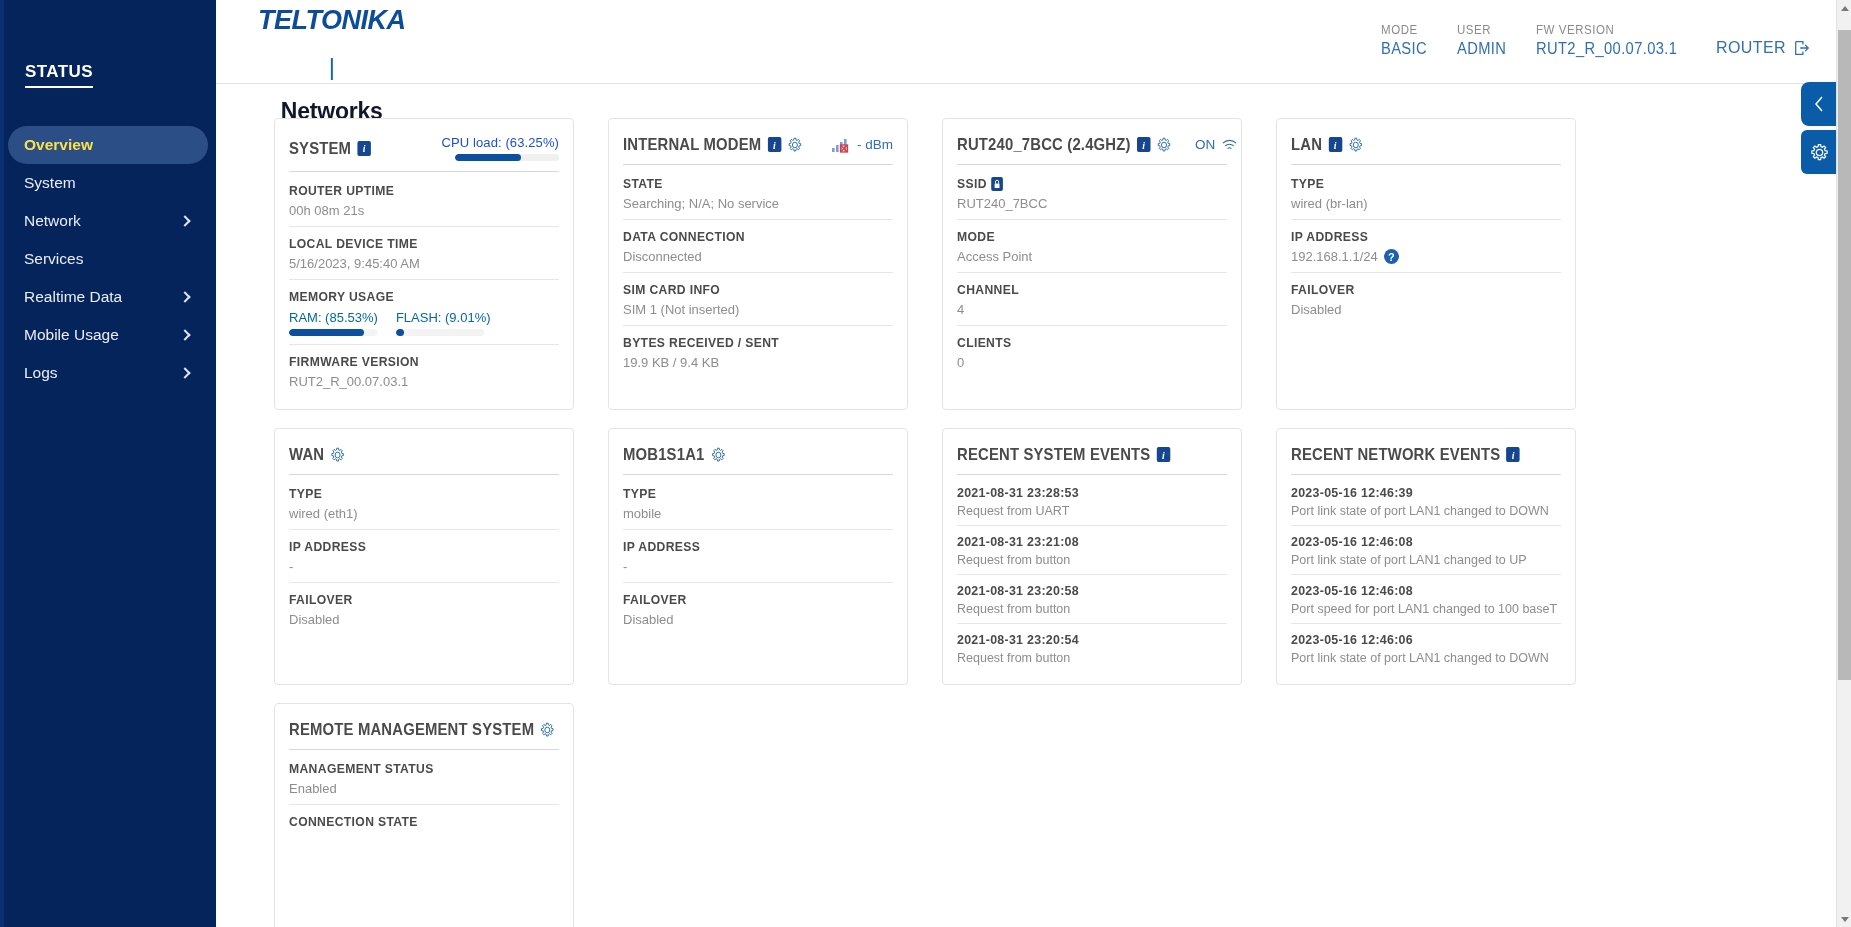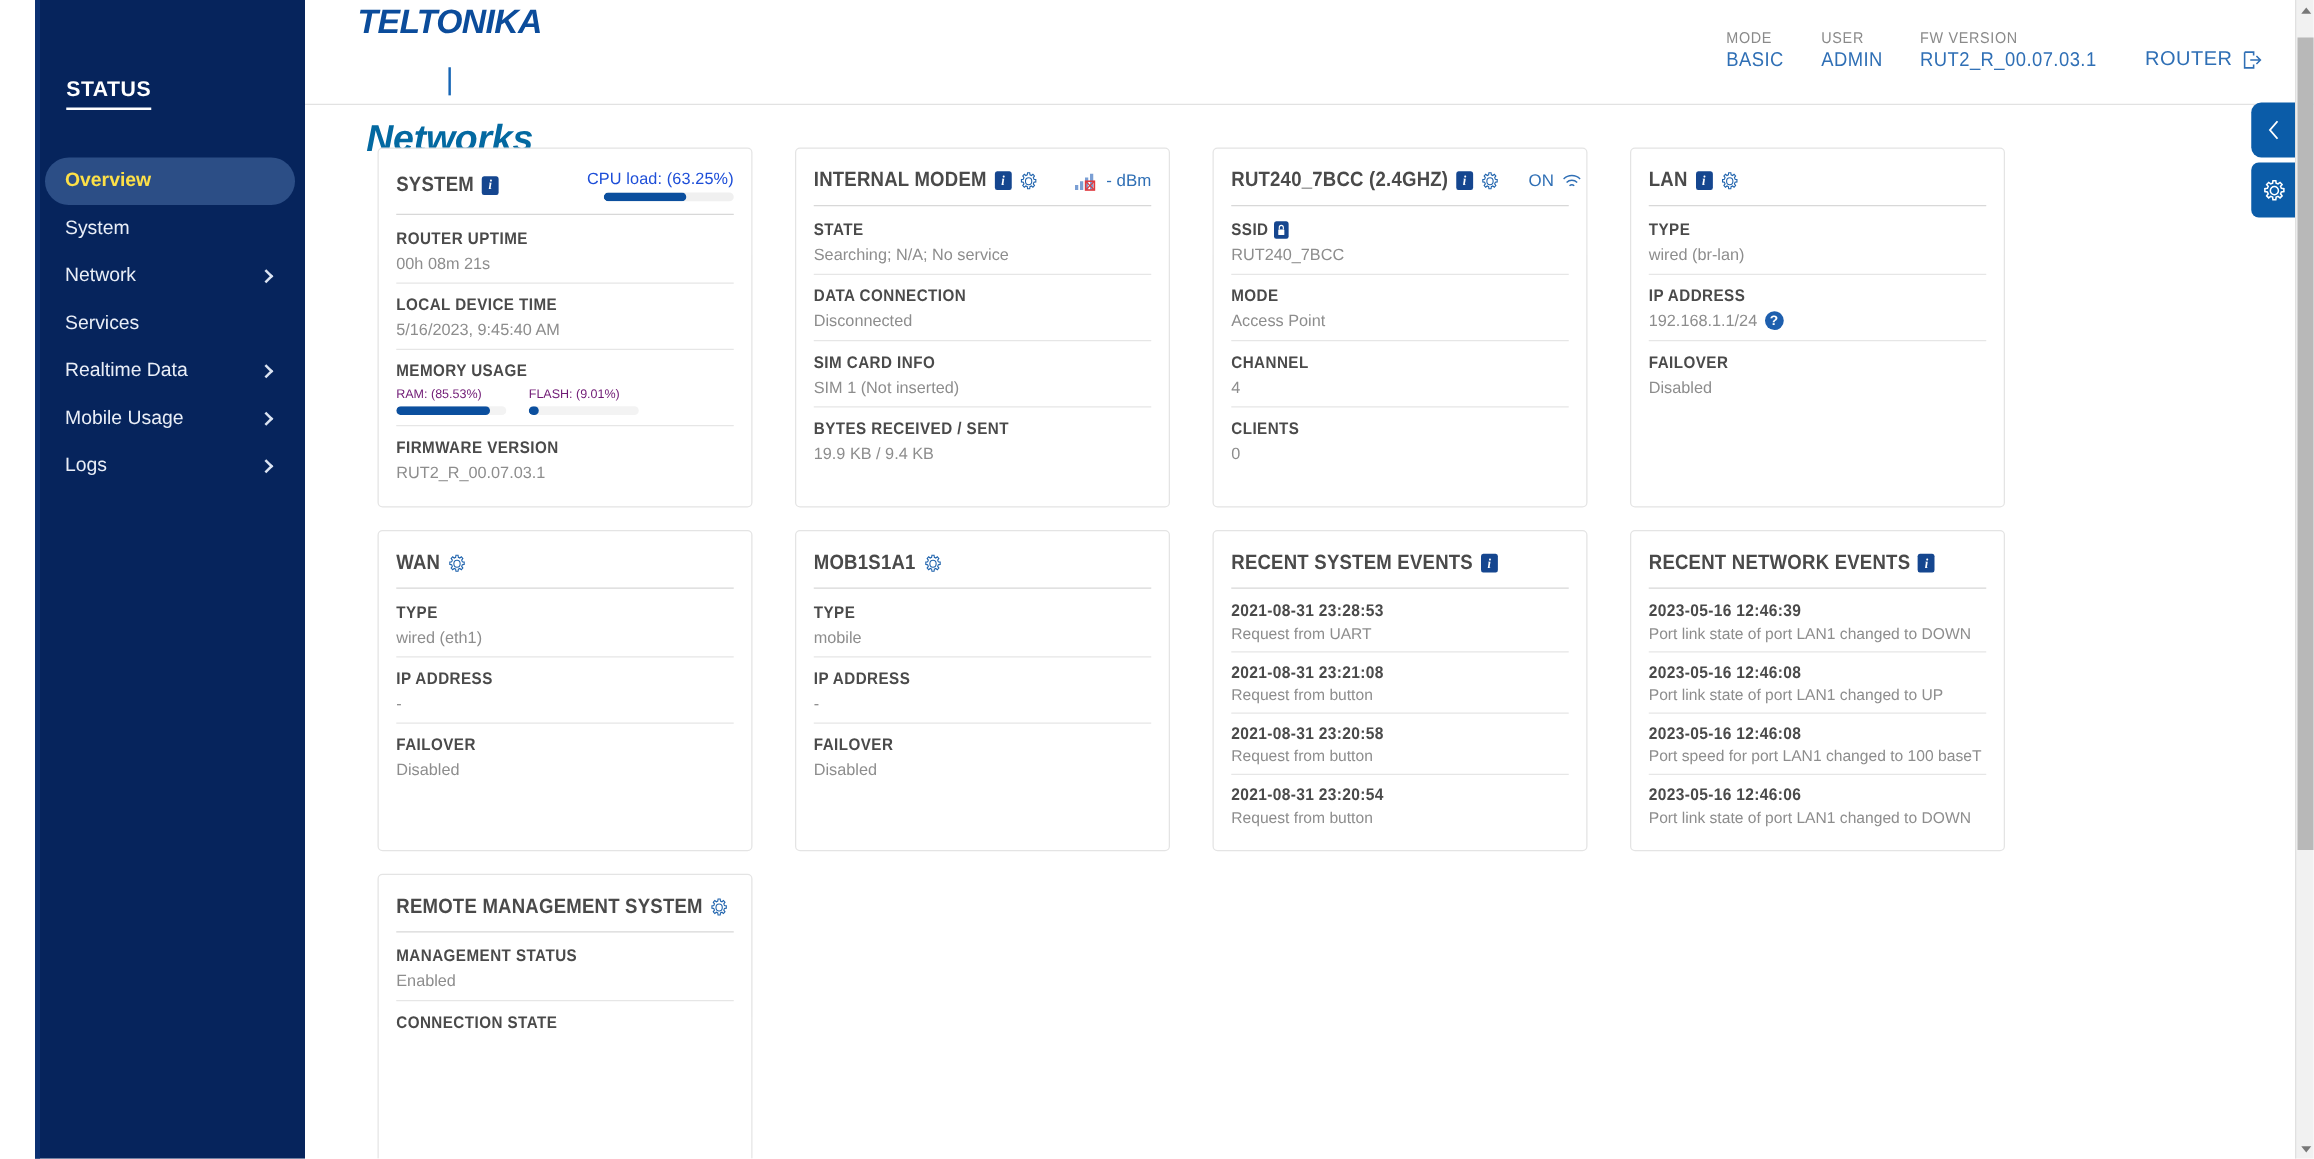--- a/index.html
+++ b/index.html
@@ -12,21 +12,20 @@
     color: #333;
   }
   .app { position: relative; width: 1851px; height: 927px; display: flex; }
 
   
   .sidebar {
     width: 216px; height: 927px; flex: 0 0 216px;
     background: #06245c;
     position: relative;
     padding-top: 62px;
-    margin-left: 28px;
   }
   .sidebar-edge {
     position: absolute; left: 0; top: 0; width: 4px; height: 927px;
     background: #0b3072;
   }
   .status-head {
     color: #ffffff; font-size: 17px; font-weight: bold;
     letter-spacing: .4px;
     margin: 0 0 0 25px; padding-bottom: 4px;
     display: inline-block;
@@ -65,21 +64,21 @@
     border-bottom: 1px solid #e2e2e2;
     background: #fff;
   }
   .brand { display: flex; align-items: center; gap: 17px; padding-left: 18px; flex-direction: column; }
   .logo-mark { display: block; }
   .brand-word {
     font-size: 27px; font-weight: bold; font-style: italic;
     color: #0b4c9b; letter-spacing: -0.5px;
   }
   .brand-sep { color: #1665b5; font-size: 24px; font-weight: 300; margin: 0 2px; }
-  .brand-sub { font-size: 30px; color: #0369a1; font-weight: bold; letter-spacing: -0.2px; font-style: italic; }
+  .brand-sub { font-size: 23px; color: #0f172a; font-weight: bold; letter-spacing: -0.2px; }
 
   .topinfo { display: flex; align-items: flex-end; gap: 26px; padding-bottom: 2px; }
   .info-block { display: flex; flex-direction: column; align-items: flex-start; }
   .info-lbl {
     font-size: 12.5px; color: #8a8a8a; letter-spacing: .6px;
     font-family: "Liberation Sans Narrow", "Liberation Sans", sans-serif;
     transform: scaleX(.92); transform-origin: left center;
   }
   .info-val {
     font-size: 16px; color: #2f6fb5; letter-spacing: .4px; margin-top: 3px;
@@ -163,21 +162,21 @@
   
   .meter-wrap { display: flex; flex-direction: column; align-items: flex-end; }
   .meter-label { font-size: 13px; color: #1d4ed8; letter-spacing: .1px; }
   .meter-track {
     width: 104px; height: 7px; border-radius: 4px; background: #f0f0f0;
     margin-top: 4px; overflow: hidden;
   }
   .meter-fill { height: 7px; border-radius: 4px; background: #0b4f9e; }
   .mem-group { display: flex; gap: 18px; margin-top: 6px; }
   .mem-item { display: flex; flex-direction: column; }
-  .mem-label { font-size: 10px; color: #701a75; }
+  .mem-label { font-size: 13px; color: #0369a1; }
   .mem-track {
     width: 88px; height: 7px; border-radius: 4px; background: #f3f3f3;
     margin-top: 4px; overflow: hidden;
   }
   .mem-fill { height: 7px; border-radius: 4px; background: #0b4f9e; min-width: 7px; }
 
   .hdr-right { display: flex; align-items: center; gap: 6px; font-size: 13.5px; color: #2f6fb5; }
   .qmark {
     width: 15px; height: 15px; border-radius: 50%; background: #1e5fae; color: #fff;
     font-size: 11px; font-weight: bold; display: inline-flex;

